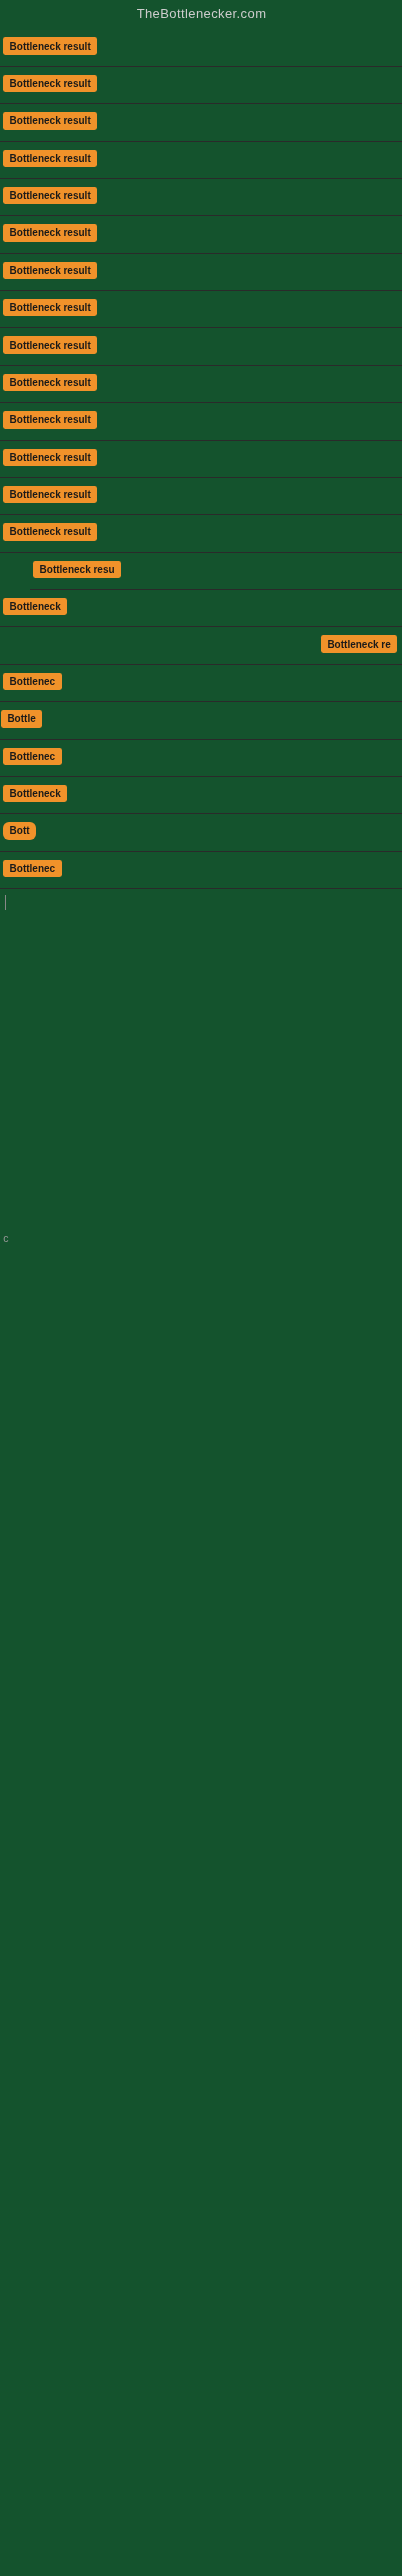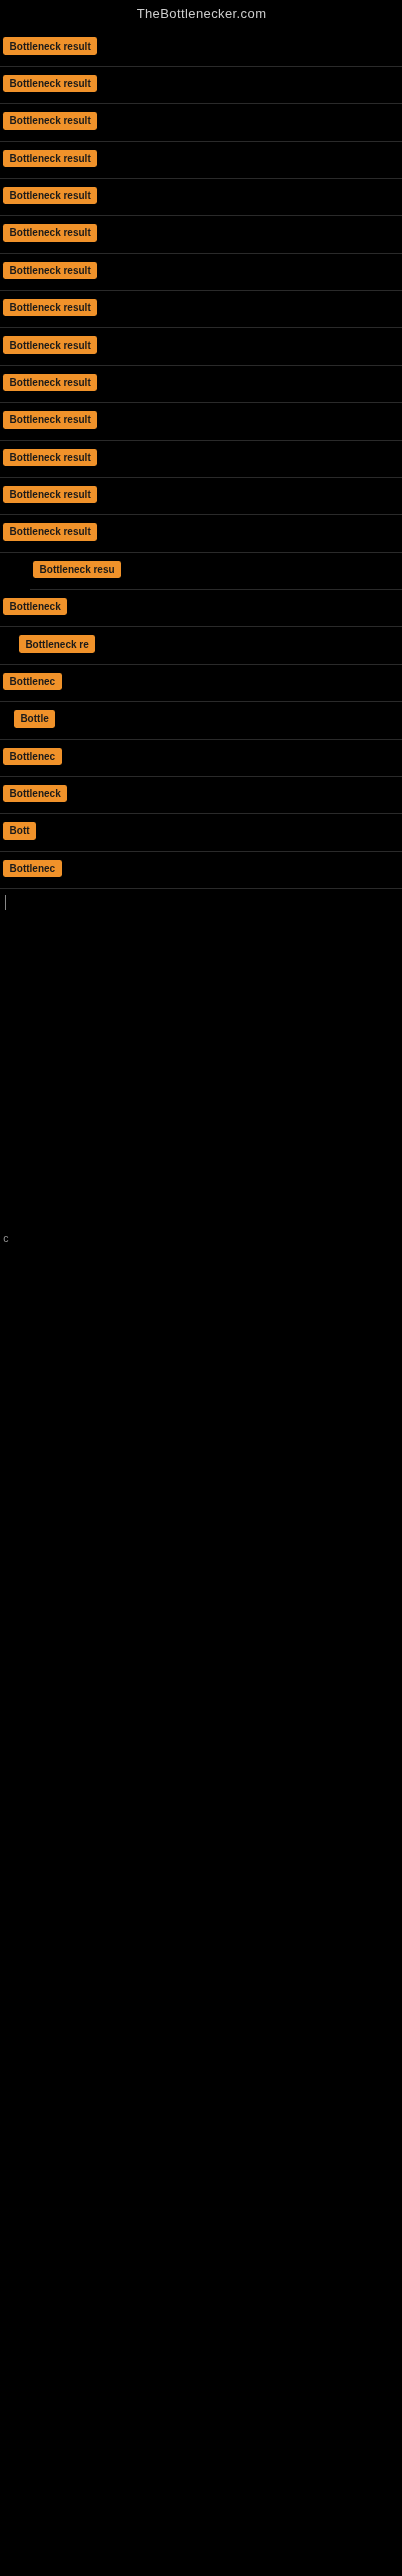--- a/index.html
+++ b/index.html
@@ -37,47 +37,47 @@
     }
     .single-char {
       color: #999;
       font-size: 10.5px;
       padding: 6.4px 3.2px;
     }
   </style>
 </head>
 <body>
 
-<div style="position:relative; width:403px; min-height:2576px; background:#000000;">
+<div style="position:relative; width:403px; min-height:2576px; background:#14532d;">
 
   <div class="site-title">TheBottlenecker.com</div>
 
   <div id="rows-container">
       <div style="padding: 8px 3.2px; border-bottom: 0.8px solid rgb(42, 42, 42);"><div class="bottleneck-badge" style="max-width: 105px;">Bottleneck result</div></div>
       <div style="padding: 8px 3.2px; border-bottom: 0.8px solid rgb(42, 42, 42);"><div class="bottleneck-badge" style="max-width: 105px;">Bottleneck result</div></div>
       <div style="padding: 8px 3.2px; border-bottom: 0.8px solid rgb(42, 42, 42);"><div class="bottleneck-badge" style="max-width: 105px;">Bottleneck result</div></div>
       <div style="padding: 8px 3.2px; border-bottom: 0.8px solid rgb(42, 42, 42);"><div class="bottleneck-badge" style="max-width: 105px;">Bottleneck result</div></div>
       <div style="padding: 8px 3.2px; border-bottom: 0.8px solid rgb(42, 42, 42);"><div class="bottleneck-badge" style="max-width: 105px;">Bottleneck result</div></div>
       <div style="padding: 8px 3.2px; border-bottom: 0.8px solid rgb(42, 42, 42);"><div class="bottleneck-badge" style="max-width: 105px;">Bottleneck result</div></div>
       <div style="padding: 8px 3.2px; border-bottom: 0.8px solid rgb(42, 42, 42);"><div class="bottleneck-badge" style="max-width: 105px;">Bottleneck result</div></div>
       <div style="padding: 8px 3.2px; border-bottom: 0.8px solid rgb(42, 42, 42);"><div class="bottleneck-badge" style="max-width: 105px;">Bottleneck result</div></div>
       <div style="padding: 8px 3.2px; border-bottom: 0.8px solid rgb(42, 42, 42);"><div class="bottleneck-badge" style="max-width: 105px;">Bottleneck result</div></div>
       <div style="padding: 8px 3.2px; border-bottom: 0.8px solid rgb(42, 42, 42);"><div class="bottleneck-badge" style="max-width: 105px;">Bottleneck result</div></div>
       <div style="padding: 8px 3.2px; border-bottom: 0.8px solid rgb(42, 42, 42);"><div class="bottleneck-badge" style="max-width: 105px;">Bottleneck result</div></div>
       <div style="padding: 8px 3.2px; border-bottom: 0.8px solid rgb(42, 42, 42);"><div class="bottleneck-badge" style="max-width: 105px;">Bottleneck result</div></div>
       <div style="padding: 8px 3.2px; border-bottom: 0.8px solid rgb(42, 42, 42);"><div class="bottleneck-badge" style="max-width: 105px;">Bottleneck result</div></div>
       <div style="padding: 8px 3.2px; border-bottom: 0.8px solid rgb(42, 42, 42);"><div class="bottleneck-badge" style="max-width: 105px;">Bottleneck result</div></div>
       <div style="padding: 8px 3.2px; border-bottom: 0.8px solid rgb(42, 42, 42); margin-left: 30px;"><div class="bottleneck-badge" style="max-width: 89px;">Bottleneck resu</div></div>
       <div style="padding: 8px 3.2px; border-bottom: 0.8px solid rgb(42, 42, 42);"><div class="bottleneck-badge" style="max-width: 68px;">Bottleneck</div></div>
-      <div style="padding: 8px 19px; border-bottom: 0.8px solid rgb(42, 42, 42);"><div class="bottleneck-badge" style="max-width: 76px;">Bottleneck re</div></div>
+      <div style="padding: 8px 6px; border-bottom: 0.8px solid rgb(42, 42, 42); text-align: right;"><div class="bottleneck-badge" style="max-width: 76px;">Bottleneck re</div></div>
       <div style="padding: 8px 3.2px; border-bottom: 0.8px solid rgb(42, 42, 42);"><div class="bottleneck-badge" style="max-width: 63px;">Bottlenec</div></div>
-      <div style="padding: 8px 14px; border-bottom: 0.8px solid rgb(42, 42, 42);"><div class="bottleneck-badge" style="max-width: 44px;">Bottle</div></div>
+      <div style="padding: 8px 1px; border-bottom: 0.8px solid rgb(42, 42, 42);"><div class="bottleneck-badge" style="max-width: 44px;">Bottle</div></div>
       <div style="padding: 8px 3.2px; border-bottom: 0.8px solid rgb(42, 42, 42);"><div class="bottleneck-badge" style="max-width: 63px;">Bottlenec</div></div>
       <div style="padding: 8px 3.2px; border-bottom: 0.8px solid rgb(42, 42, 42);"><div class="bottleneck-badge" style="max-width: 68px;">Bottleneck</div></div>
-      <div style="padding: 8px 3.2px; border-bottom: 0.8px solid rgb(42, 42, 42);"><div class="bottleneck-badge" style="max-width: 34px;">Bott</div></div>
+      <div style="padding: 8px 3.2px; border-bottom: 0.8px solid rgb(42, 42, 42);"><div class="bottleneck-badge" style="max-width: 34px; border-radius: 6px;">Bott</div></div>
       <div style="padding: 8px 3.2px; border-bottom: 0.8px solid rgb(42, 42, 42);"><div class="bottleneck-badge" style="max-width: 63px;">Bottlenec</div></div>
     </div>
 
   <div style="position:relative; padding: 6.4px 3.2px;">
     <div class="cursor-line"></div>
   </div>
 
   <div style="height:306px;"></div>
 
   <div class="single-char">c</div>

